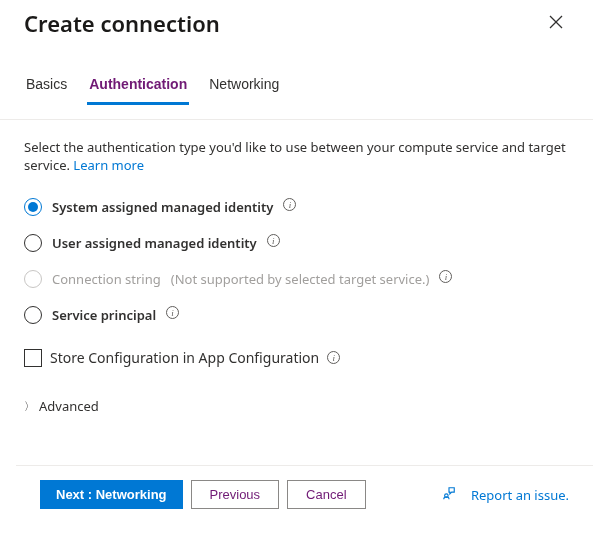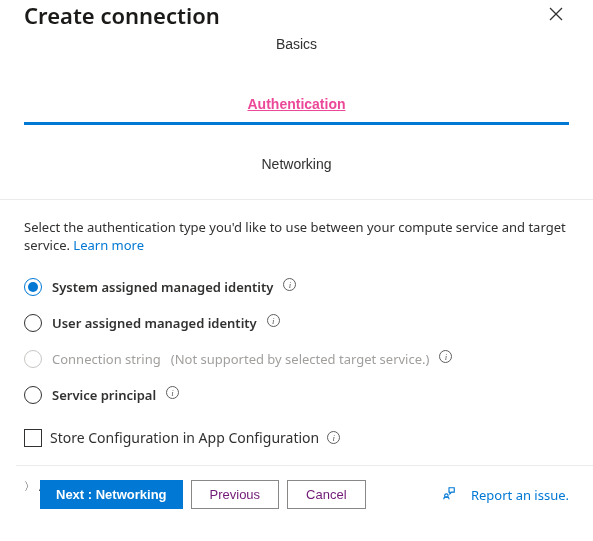--- a/index.html
+++ b/index.html
@@ -1,24 +1,24 @@
 <!DOCTYPE html>
 <html><head>
   <meta charset="utf-8">
   <style>
     * { box-sizing: border-box; margin: 0; padding: 0; }
     body { font-family: "Segoe UI", system-ui, sans-serif; background: #fff; color: #323130; width: 593px; height: 541px; position: relative; overflow: hidden; }
     .pane { padding: 0 24px; }
-    .hdr { display: flex; justify-content: space-between; align-items: center; padding-top: 0; }
+    .hdr { display: flex; justify-content: space-between; align-items: center; padding-top: 8px; margin-bottom: 32px; }
     .title { font-size: 22px; font-weight: 600; color: #1b1a19; }
     .close-btn { background: none; border: none; cursor: pointer; padding: 6px; }
     .close-btn svg { width: 14px; height: 14px; stroke: #323130; stroke-width: 1.2; }
-    .tabs { display: flex; gap: 25px; margin-bottom: 14px; flex-direction: column; }
+    .tabs { display: flex; gap: 18px; margin-bottom: 14px; }
     .tab { background: none; border: none; font-size: 14px; color: #323130; padding: 6px 2px 10px 2px; cursor: pointer; border-bottom: 3px solid transparent; }
-    .tab.active { color: #ec4899; font-weight: 600; border-bottom-color: #0078d4; text-decoration: underline; }
+    .tab.active { color: #701a75; font-weight: 600; border-bottom-color: #0078d4; }
     .divider { border: none; border-top: 1px solid #edebe9; margin-bottom: 18px; margin-left: -24px; margin-right: -24px; }
     .desc { font-size: 13px; color: #323130; line-height: 1.4; margin-bottom: 24px; }
     .link { color: #0078d4; text-decoration: none; cursor: pointer; }
     .radios { display: flex; flex-direction: column; gap: 18px; margin-bottom: 24px; }
     .opt { display: flex; align-items: flex-start; gap: 10px; }
     .radio { width: 18px; height: 18px; border-radius: 50%; border: 1px solid #323130; display: flex; align-items: center; justify-content: center; cursor: pointer; flex-shrink: 0; }
     .radio.checked { border-color: #0078d4; }
     .radio.checked::after { content: ""; width: 10px; height: 10px; border-radius: 50%; background: #0078d4; }
     .radio.disabled { border-color: #c8c6c4; cursor: default; }
     .opt-lbl { font-size: 13px; font-weight: 600; }

